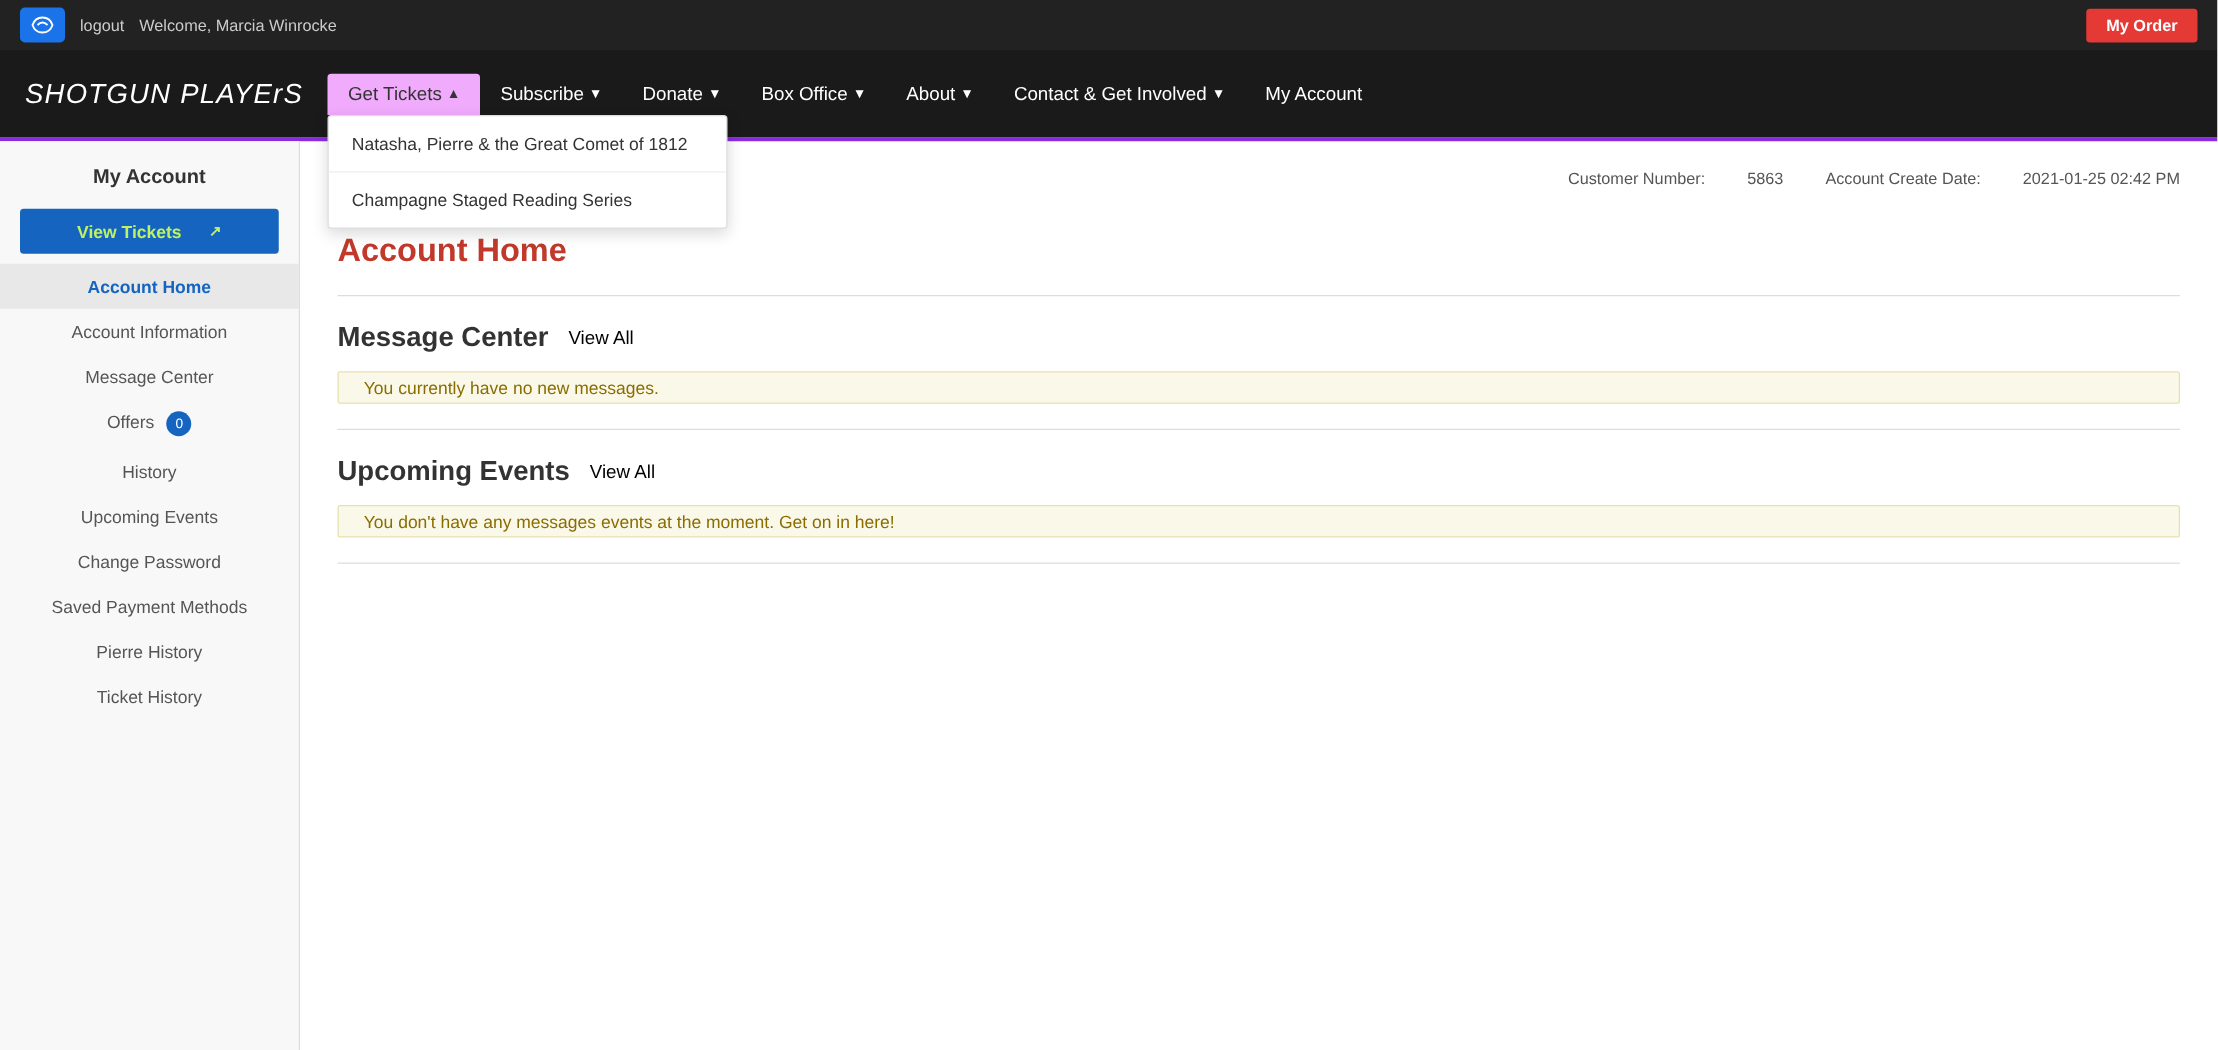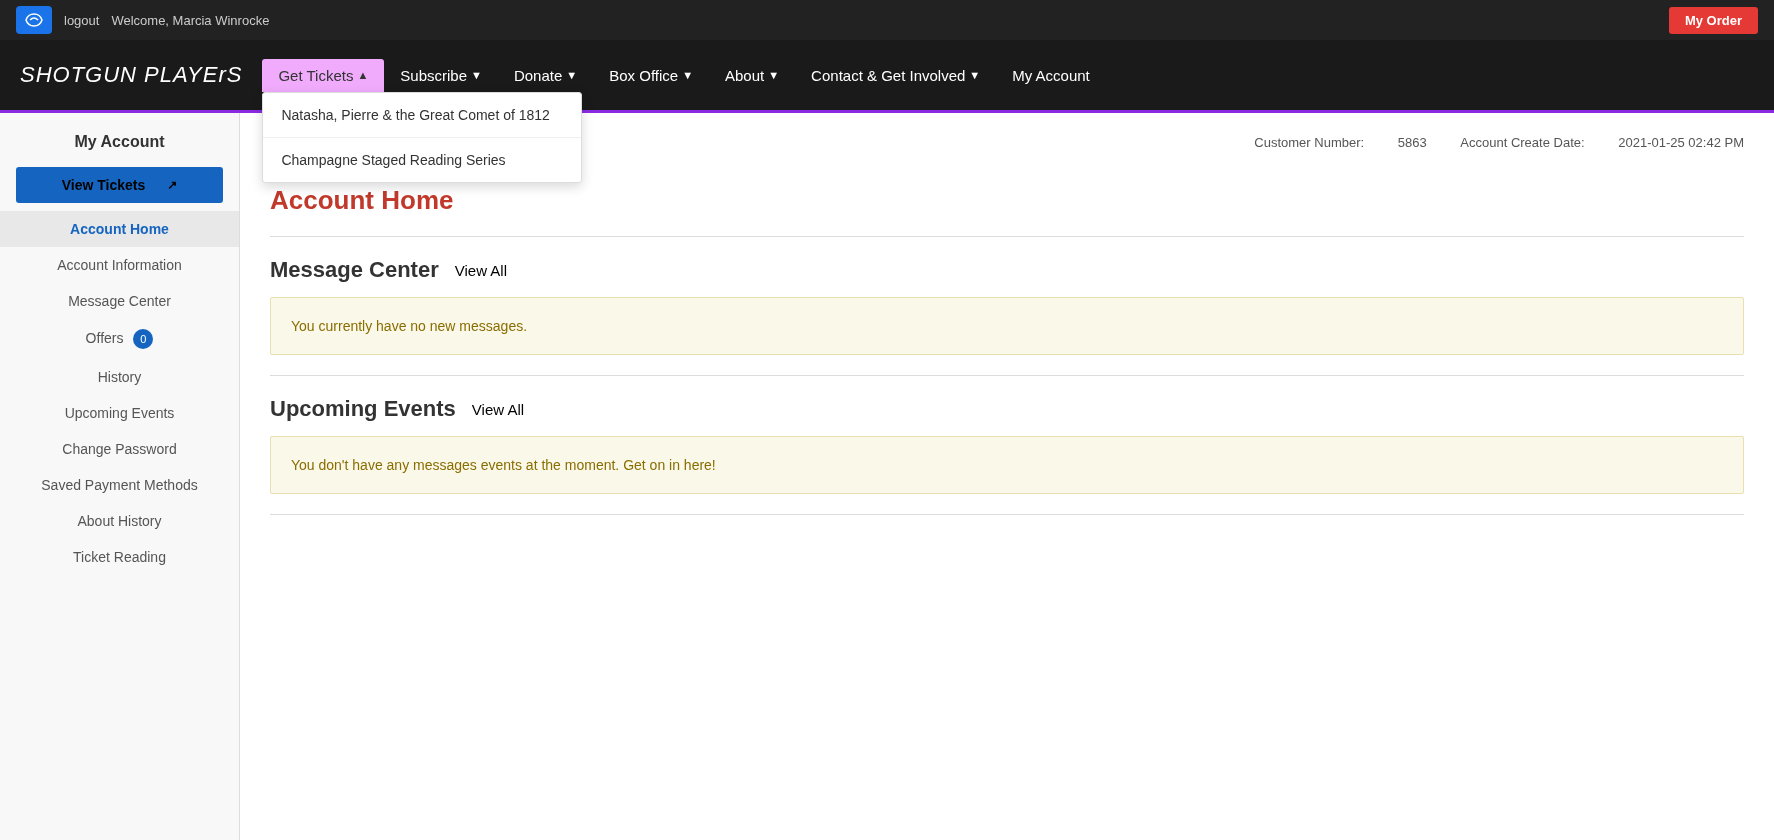--- a/index.html
+++ b/index.html
@@ -119,21 +119,21 @@
       color: #333;
       margin-bottom: 16px;
       padding: 0 16px;
     }
     .view-tickets-btn {
       display: flex;
       align-items: center;
       justify-content: center;
       gap: 22px;
       background: #1565c0;
-      color: #000000;
+      color: #bef264;
       margin: 0 16px 8px;
       padding: 10px 16px;
       border-radius: 3px;
       cursor: pointer;
       font-size: 14px;
       font-weight: bold;
     }
     .view-tickets-btn .ext-icon { font-size: 12px; }
     .sidebar-nav { list-style: none; }
     .sidebar-nav li {
@@ -208,21 +208,21 @@
     .view-all-link {
       color: #000000;
       font-size: 15px;
       cursor: pointer;
       text-decoration: none;
     }
 
     .notice-box {
       background: #faf8e8;
       border: 1px solid #e8e0b0;
-      padding: 20px 20px;
+      padding: 4px 20px;
       border-radius: 2px;
       font-size: 14px;
     }
     .notice-box.warning { color: #8a6d00; }
     .notice-box.info { color: #8a6d00; }
   </style>
 </head>
 <body>
 
 <div class="top-bar">
@@ -291,22 +291,22 @@
       <li>Account Information</li>
       <li>Message Center</li>
       <li>
         <span>Offers</span>
         <span class="badge">0</span>
       </li>
       <li>History</li>
       <li>Upcoming Events</li>
       <li>Change Password</li>
       <li>Saved Payment Methods</li>
-      <li>About History</li>
-      <li>Ticket Reading</li>
+      <li>Pierre History</li>
+      <li>Ticket History</li>
     </ul>
   </aside>
 
   <main class="main-content">
     <div class="user-header">
       <div class="user-name">Marcia Wi</div>
       <div class="account-meta">
         <span>Customer Number:</span>
         <span>5863</span>
         <span>Account Create Date:</span>

